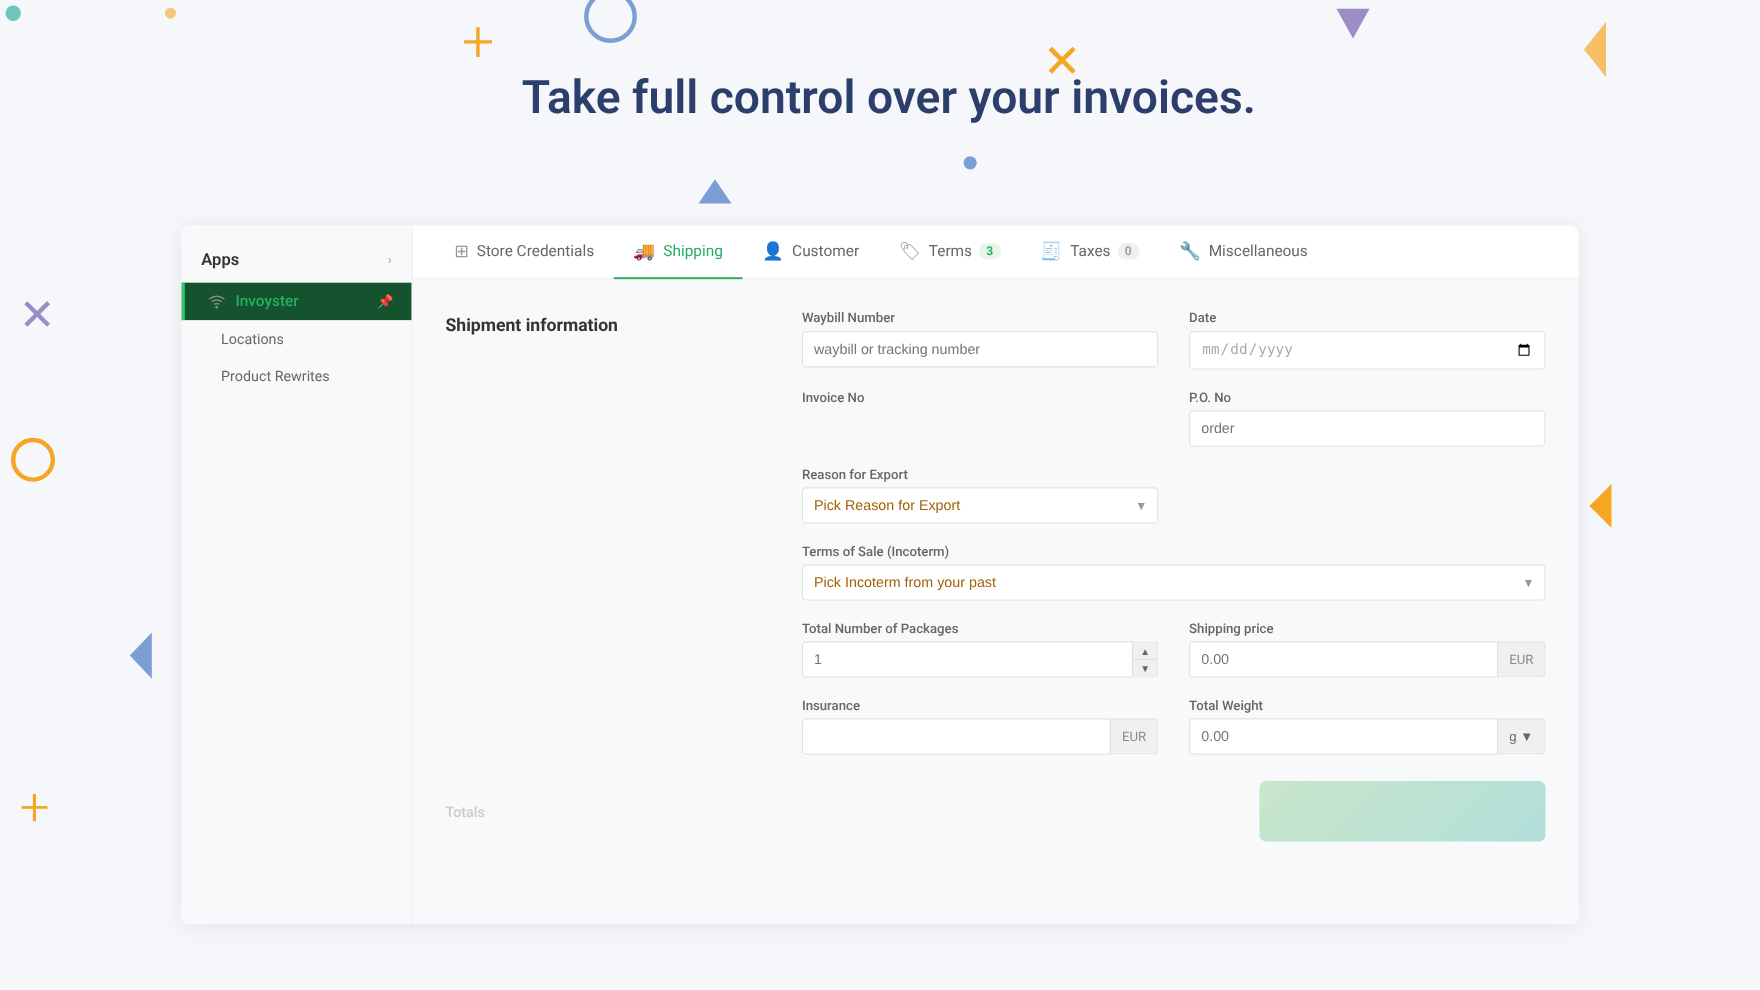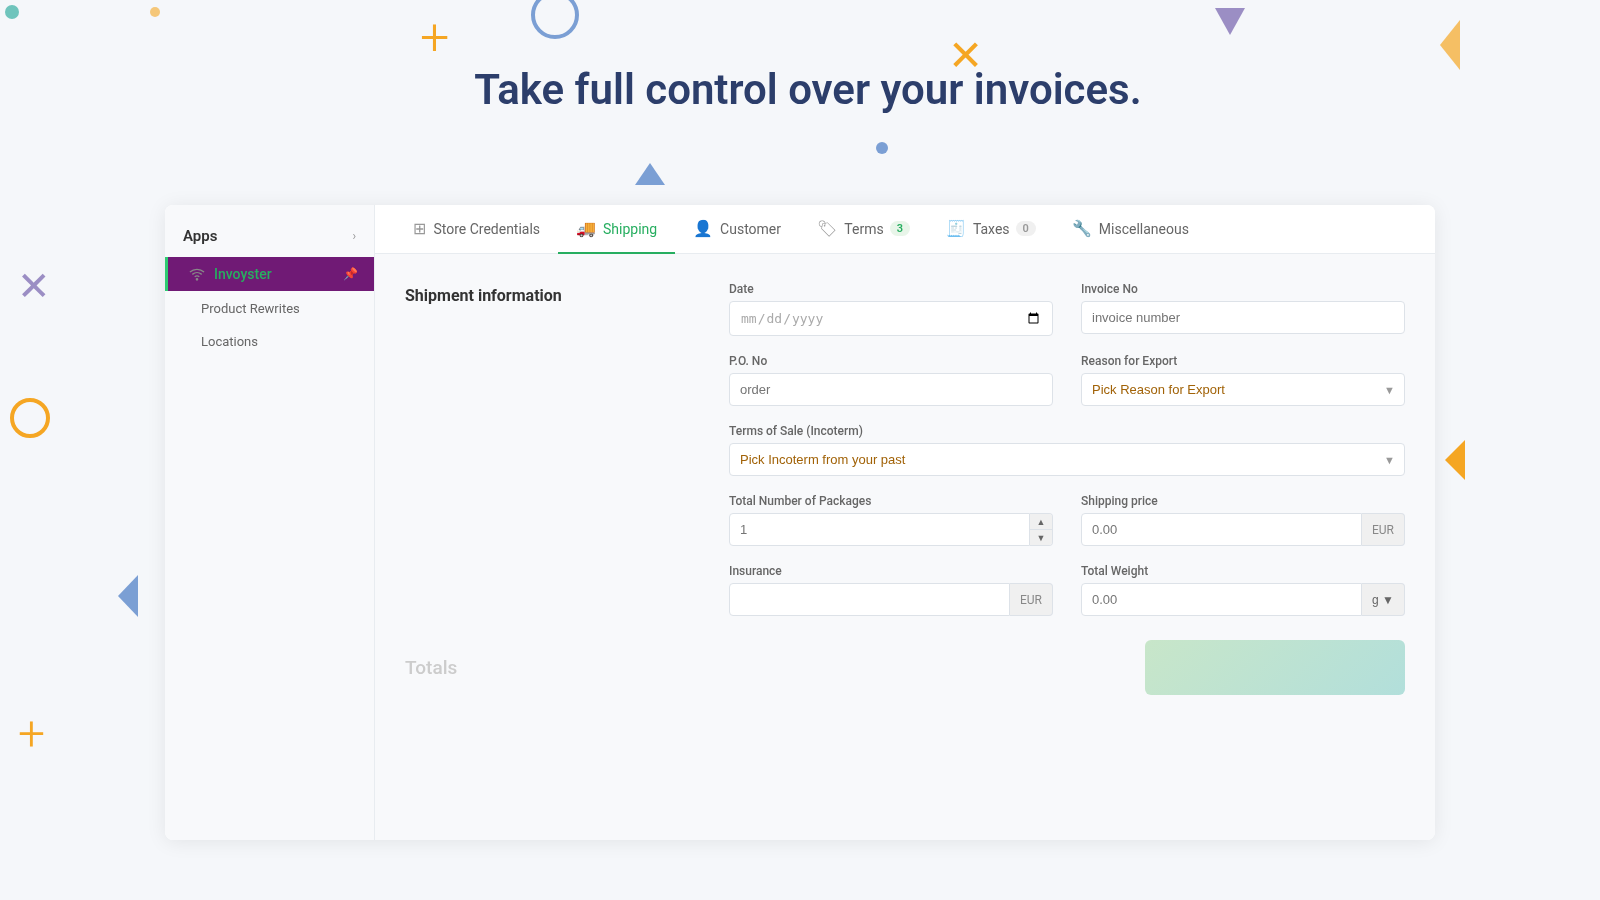--- a/index.html
+++ b/index.html
@@ -64,21 +64,21 @@
       font-size: 12px;
     }
     .sidebar-item {
       display: flex;
       align-items: center;
       padding: 8px 16px 8px 20px;
       cursor: pointer;
       position: relative;
     }
     .sidebar-item.active {
-      background: #701a75;
+      background: #14532d;
       border-left: 3px solid #2ecc71;
     }
     .sidebar-item.active .sidebar-item-label {
       color: #27ae60;
       font-weight: 500;
     }
     .sidebar-item-icon {
       width: 18px;
       height: 18px;
       margin-right: 8px;
@@ -298,21 +298,21 @@
       border-radius: 0 4px 4px 0;
       padding: 8px 10px;
       font-size: 12px;
       color: #666;
       background: #f0f0f0;
       cursor: pointer;
       appearance: none;
       outline: none;
     }
     .totals-label {
-      font-size: 19px;
+      font-size: 13px;
       color: #ccc;
       font-weight: 500;
     }
     .totals-value-box {
       background: linear-gradient(135deg, #c8e6c9 0%, #b2dfdb 100%);
       border-radius: 6px;
       width: 260px;
       height: 55px;
       float: right;
     }
@@ -384,25 +384,25 @@
           <path d="M1.42 9a16 16 0 0 1 21.16 0"></path>
           <path d="M8.53 16.11a6 6 0 0 1 6.95 0"></path>
           <circle cx="12" cy="20" r="1" fill="currentColor"></circle>
         </svg>
       </span>
       <span class="sidebar-item-label">Invoyster</span>
       <span class="sidebar-pin">📌</span>
     </div>
 
     <div class="sidebar-sub-item">
+      <span class="sidebar-sub-item-label">Locations</span>
+    </div>
+
+    <div class="sidebar-sub-item">
       <span class="sidebar-sub-item-label">Product Rewrites</span>
-    </div>
-
-    <div class="sidebar-sub-item">
-      <span class="sidebar-sub-item-label">Locations</span>
     </div>
   </div>
 
   <div class="content">
 
     <div class="tabs">
 
       <div class="tab">
         <span class="tab-icon">⊞</span>
         <span>Store Credentials</span>
@@ -439,30 +439,33 @@
     <div class="form-area">
       <div style="display:flex; gap:64px;">
 
         <div style="width:260px; flex-shrink:0; padding-top:4px;">
           <div class="section-title">Shipment information</div>
         </div>
 
         <div style="flex:1;">
           <div class="form-grid">
 
+            <div class="form-group">
+              <label class="form-label">Waybill Number</label>
+              <input class="form-input" type="text" placeholder="waybill or tracking number" style="">
+            </div>
 
 
             <div class="form-group">
               <label class="form-label">Date</label>
               <input class="form-input" type="date" style="">
             </div>
 
             <div class="form-group">
               <label class="form-label">Invoice No</label>
-              <input class="form-input" type="text" placeholder="invoice number" style="">
             </div>
 
             <div class="form-group">
               <label class="form-label">P.O. No</label>
               <input class="form-input" type="text" placeholder="order" style="">
             </div>
 
             <div class="form-group">
               <label class="form-label">Reason for Export</label>
               <div class="form-select-wrapper">

